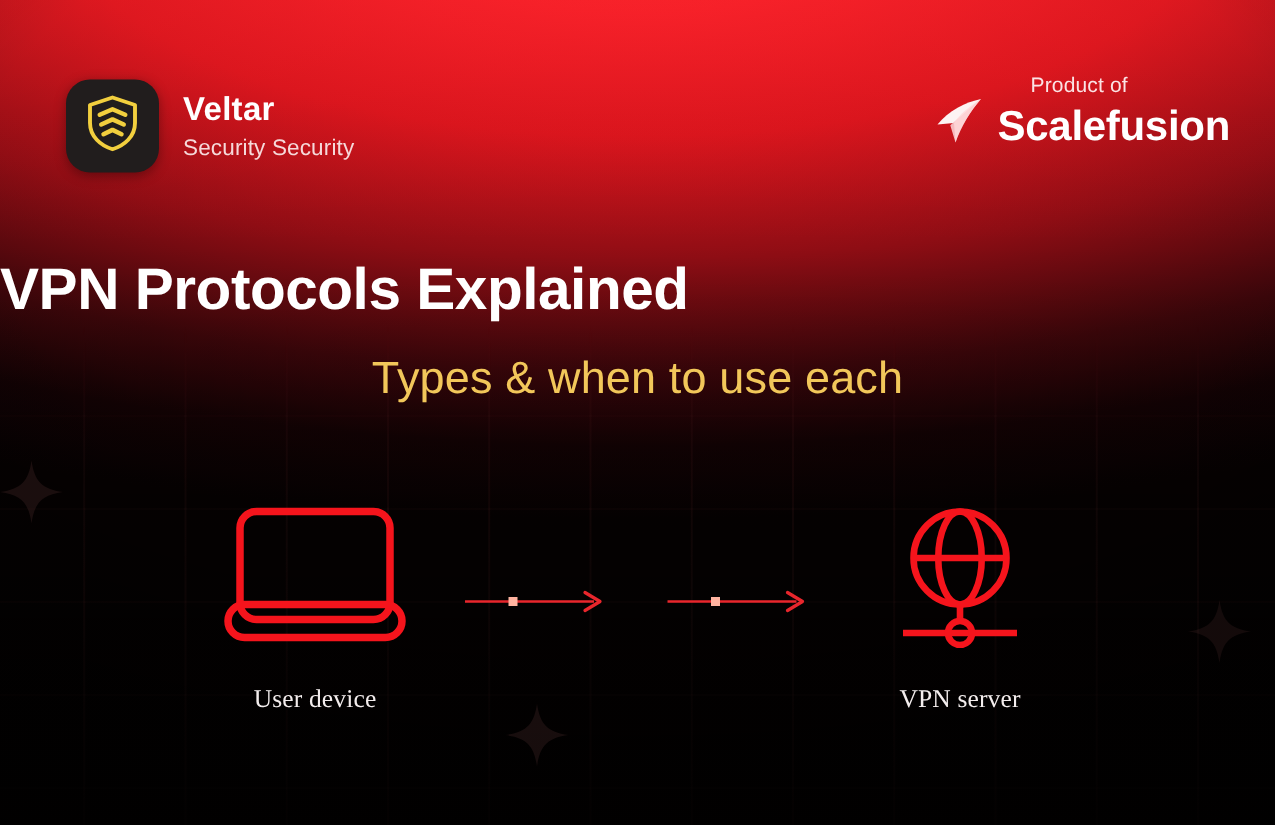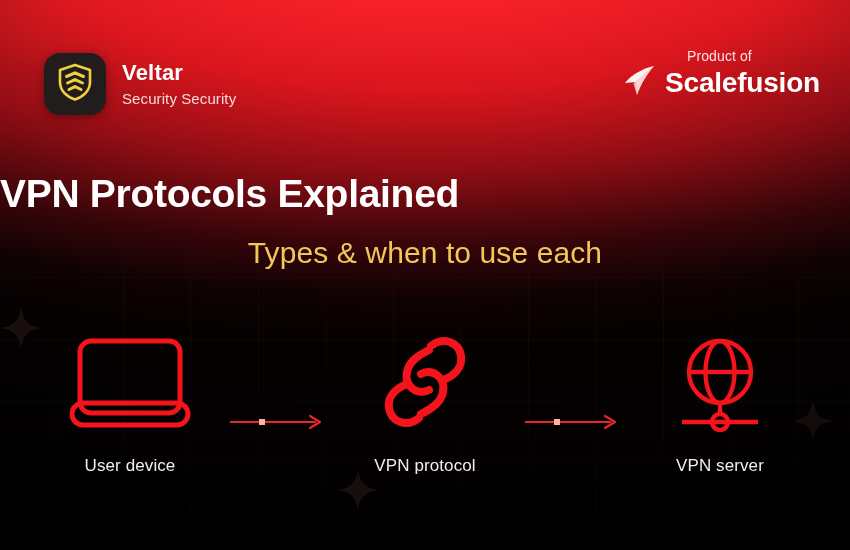--- a/index.html
+++ b/index.html
@@ -147,22 +147,23 @@
     font-size: 30px;
     letter-spacing: .1px;
   }
 
   
   .flow {
     position: absolute;
     left: 0; right: 0;
     top: 330px;
     display: flex;
-    align-items: flex-end;
+    align-items: center;
     justify-content: center;
+    font-family: Liberation Serif, serif;
   }
   .node {
     width: 160px;
     display: flex;
     flex-direction: column;
     align-items: center;
   }
   .node-icon {
     height: 104px;
     display: flex;
@@ -258,33 +259,20 @@
     <div class="connector">
       <span>
         <svg width="100" height="20" viewBox="0 0 100 20" aria-hidden="true">
           <line x1="2" y1="10" x2="88" y2="10" stroke="#e8262c" stroke-width="1.8"></line>
           <path d="M82 4 L92 10 L82 16" fill="none" stroke="#e8262c" stroke-width="2.2" stroke-linecap="round" stroke-linejoin="round"></path>
           <rect x="31" y="7" width="6" height="6" fill="#ffb3a0"></rect>
         </svg>
       </span>
     </div>
 
-    <div class="node">
-      <div class="node-icon">
-        <svg width="104" height="100" viewBox="0 0 104 100" aria-hidden="true">
-          <g fill="none" stroke="#f5141c" stroke-width="8" stroke-linecap="round">
-            <path d="M58 14 C70 4 86 10 88 24 C90 36 80 44 70 48"></path>
-            <path d="M56 18 C44 24 36 30 34 40 C31 54 44 64 56 58"></path>
-            <path d="M46 86 C34 96 18 90 16 76 C14 64 24 56 34 52"></path>
-            <path d="M48 82 C60 76 68 70 70 60 C73 46 60 36 48 42"></path>
-          </g>
-        </svg>
-      </div>
-      <div class="node-label">VPN protocol</div>
-    </div>
 
     <div class="connector">
       <span>
         <svg width="100" height="20" viewBox="0 0 100 20" aria-hidden="true">
           <line x1="2" y1="10" x2="88" y2="10" stroke="#e8262c" stroke-width="1.8"></line>
           <path d="M82 4 L92 10 L82 16" fill="none" stroke="#e8262c" stroke-width="2.2" stroke-linecap="round" stroke-linejoin="round"></path>
           <rect x="31" y="7" width="6" height="6" fill="#ffb3a0"></rect>
         </svg>
       </span>
     </div>

